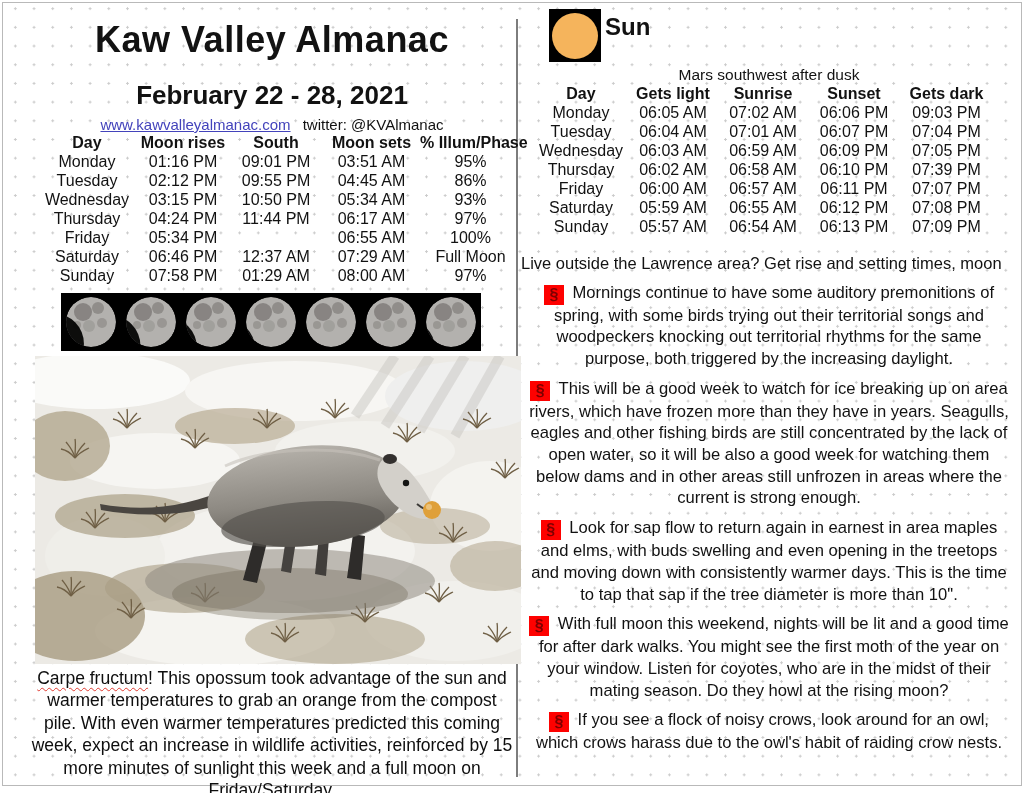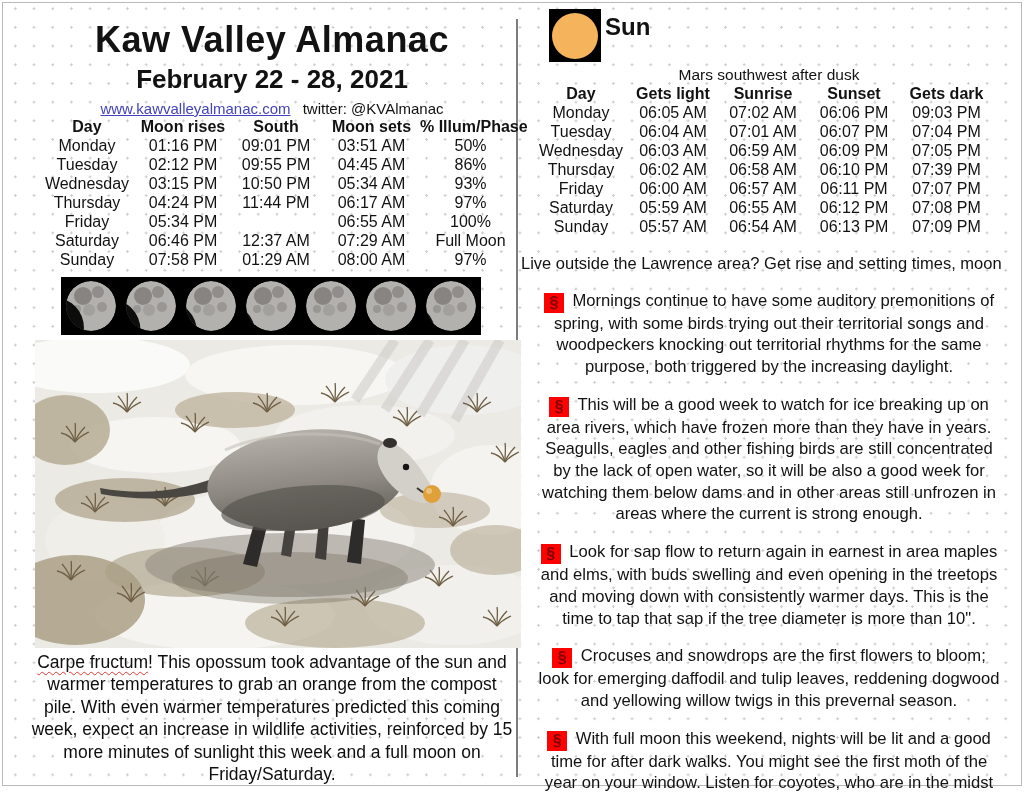--- a/index.html
+++ b/index.html
@@ -13,21 +13,21 @@
     border:1px solid #b9b9b9;background:#ffffff;
     background-image:radial-gradient(#cbcbcb 1px, transparent 1.2px);
     background-size:18.7px 18.7px;background-position:3px 15px;
   }
   .divider{position:absolute;left:513px;top:16px;width:2px;height:758px;background:#7d7d7d;}
   .col-left{position:absolute;left:16px;top:8px;width:506px;}
   .col-right{position:absolute;left:518px;top:6px;width:496px;}
 
   
   .title{font-size:36px;font-weight:600;text-align:center;margin:8px 0 0;letter-spacing:.5px;}
-  .subtitle{font-size:26px;font-weight:600;text-align:center;margin-top:3px;}
+  .subtitle{font-size:26px;font-weight:600;text-align:center;margin-top:19px;}
   .linkline{text-align:center;font-size:15px;margin-top:5px;}
   .site-link{color:#4343bb;text-decoration:underline;cursor:pointer;}
   .twitter{color:#111;margin-left:8px;}
 
   .mtable{display:grid;margin-top:0;}
   .moon-grid{grid-template-columns:100px 92px 94px 97px 101px;margin-left:18px;}
   .sun-grid{grid-template-columns:96px 88px 92px 90px 95px;margin-left:12px;}
   .trow{display:contents;}
   .tcell{height:19px;line-height:19px;text-align:center;font-size:16px;white-space:nowrap;}
   .thead .tcell{font-weight:700;}
@@ -39,41 +39,41 @@
 
   
   .sun-header{display:flex;align-items:flex-start;margin-left:28px;height:56px;}
   .sun-icon{width:52px;height:53px;background:#000;display:flex;align-items:center;justify-content:center;}
   .sun-circle{width:46px;height:46px;border-radius:50%;background:#f5b45c;}
   .sun-label{font-size:24px;font-weight:700;margin:4px 0 0 4px;}
   .mars-note{text-align:center;font-size:15.5px;margin-top:1px;}
   .outside{font-size:16.5px;line-height:19.5px;margin-top:18px;text-align:left;}
   .td-link{color:#2121cc;font-weight:700;text-decoration:none;cursor:pointer;}
   .bullets{margin-top:3px;font-size:16.6px;line-height:21.7px;text-align:center;}
-  .bullet{margin:16px;}
+  .bullet{margin:8px;}
   .chip{display:inline-block;width:20px;height:20px;line-height:20px;background:#fe0100;
         color:#7e0000;font-weight:700;font-size:16px;text-align:center;margin-right:4px;vertical-align:-2px;}
 </style>
 </head>
 <body>
 
 <div class="page">
   <div class="divider"></div>
 
   <div class="col-left">
     <div class="title">Kaw Valley Almanac</div>
     <div class="subtitle">February 22 - 28, 2021</div>
     <div class="linkline">
       <a class="site-link">www.kawvalleyalmanac.com</a>
       <span class="twitter">twitter: @KVAlmanac</span>
     </div>
 
     <div class="mtable moon-grid">
         <div class="trow thead"><div class="tcell">Day</div><div class="tcell">Moon rises</div><div class="tcell">South</div><div class="tcell">Moon sets</div><div class="tcell">% Illum/Phase</div></div>
-        <div class="trow "><div class="tcell">Monday</div><div class="tcell">01:16 PM</div><div class="tcell">09:01 PM</div><div class="tcell">03:51 AM</div><div class="tcell">50%</div></div>
+        <div class="trow "><div class="tcell">Monday</div><div class="tcell">01:16 PM</div><div class="tcell">09:01 PM</div><div class="tcell">03:51 AM</div><div class="tcell">95%</div></div>
         <div class="trow "><div class="tcell">Tuesday</div><div class="tcell">02:12 PM</div><div class="tcell">09:55 PM</div><div class="tcell">04:45 AM</div><div class="tcell">86%</div></div>
         <div class="trow "><div class="tcell">Wednesday</div><div class="tcell">03:15 PM</div><div class="tcell">10:50 PM</div><div class="tcell">05:34 AM</div><div class="tcell">93%</div></div>
         <div class="trow "><div class="tcell">Thursday</div><div class="tcell">04:24 PM</div><div class="tcell">11:44 PM</div><div class="tcell">06:17 AM</div><div class="tcell">97%</div></div>
         <div class="trow "><div class="tcell">Friday</div><div class="tcell">05:34 PM</div><div class="tcell"></div><div class="tcell">06:55 AM</div><div class="tcell">100%</div></div>
         <div class="trow "><div class="tcell">Saturday</div><div class="tcell">06:46 PM</div><div class="tcell">12:37 AM</div><div class="tcell">07:29 AM</div><div class="tcell">Full Moon</div></div>
         <div class="trow "><div class="tcell">Sunday</div><div class="tcell">07:58 PM</div><div class="tcell">01:29 AM</div><div class="tcell">08:00 AM</div><div class="tcell">97%</div></div>
       </div>
 
     <div class="moon-strip">
         <svg width="60" height="58" viewBox="0 0 60 58">
@@ -287,18 +287,17 @@
       </div>
 
     <div class="outside">
       <div>Live outside the Lawrence area? Get rise and setting times, moon</div>
     </div>
 
     <div class="bullets">
         <div class="bullet"><span class="chip">§</span> Mornings continue to have some auditory premonitions of spring, with some birds trying out their territorial songs and woodpeckers knocking out territorial rhythms for the same purpose, both triggered by the increasing daylight.</div>
         <div class="bullet"><span class="chip">§</span> This will be a good week to watch for ice breaking up on area rivers, which have frozen more than they have in years. Seagulls, eagles and other fishing birds are still concentrated by the lack of open water, so it will be also a good week for watching them below dams and in other areas still unfrozen in areas where the current is strong enough.</div>
         <div class="bullet"><span class="chip">§</span> Look for sap flow to return again in earnest in area maples and elms, with buds swelling and even opening in the treetops and moving down with consistently warmer days. This is the time to tap that sap if the tree diameter is more than 10".</div>
-        <div class="bullet"><span class="chip">§</span> Crocuses and snowdrops are the first flowers to bloom; look for emerging daffodil and tulip leaves, reddening dogwood and yellowing willow twigs in this prevernal season.</div>
         <div class="bullet"><span class="chip">§</span> With full moon this weekend, nights will be lit and a good time for after dark walks. You might see the first moth of the year on your window. Listen for coyotes, who are in the midst of their mating season. Do they howl at the rising moon?</div>
         <div class="bullet"><span class="chip">§</span> If you see a flock of noisy crows, look around for an owl, which crows harass due to the owl's habit of raiding crow nests.</div>
       </div>
   </div>
 </div>
 
 </body></html>

